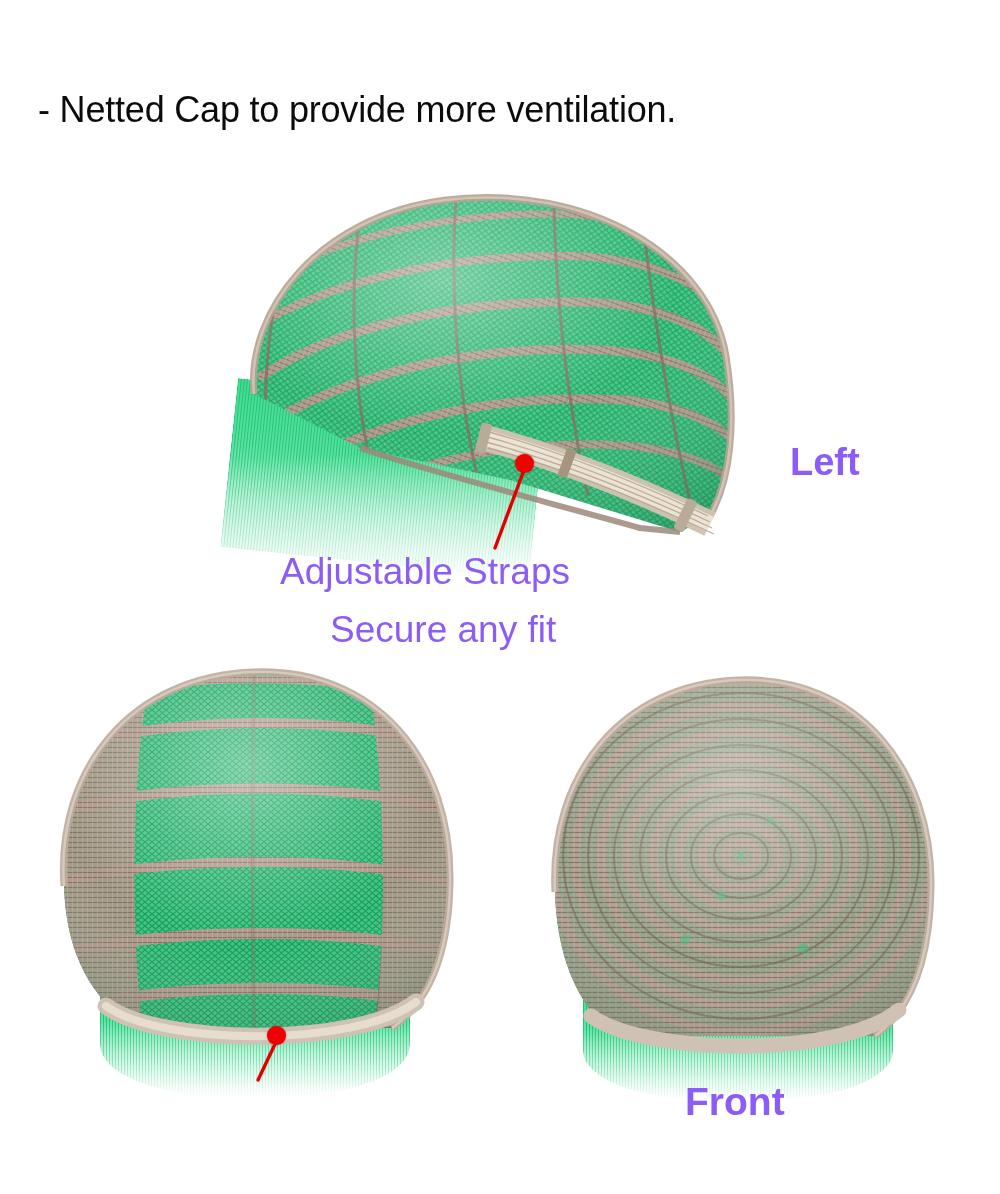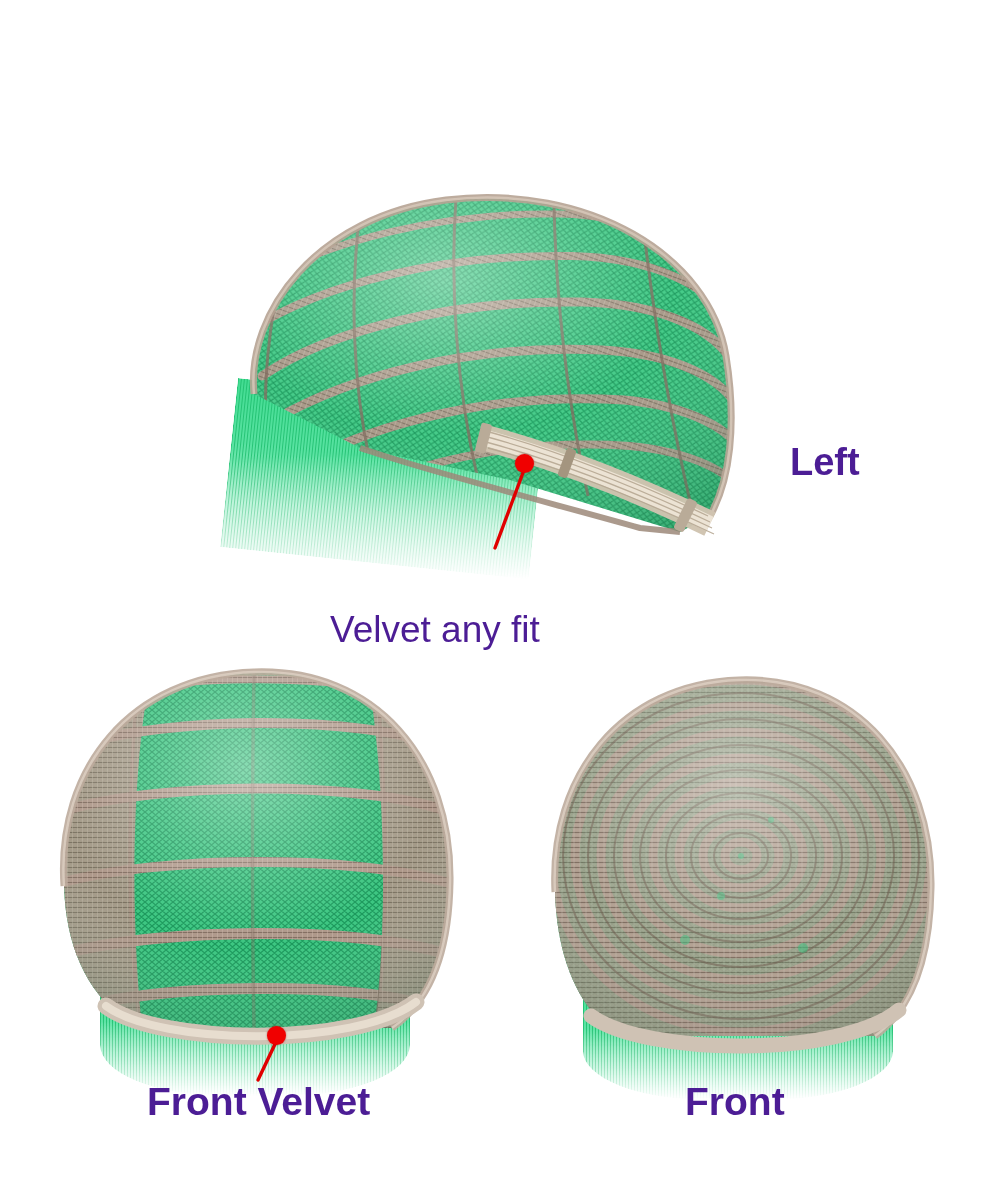--- a/index.html
+++ b/index.html
@@ -18,21 +18,21 @@
   }
   #subtitle{
     position:absolute;left:38px;top:88px;
     font-size:36px;line-height:44px;font-weight:500;
     letter-spacing:-0.2px;color:#0b0b0b;white-space:nowrap;
   }
 
   
   .caption{
     position:absolute;font-size:37px;line-height:44px;
-    font-weight:500;color:#4c1d95;white-space:nowrap;
+    font-weight:500;color:#8b5cf6;white-space:nowrap;
   }
   .caption.bold{font-weight:bold;}
 
   #label-left{left:790px;top:440px;font-size:38px;font-weight:bold;}
   #callout-line1{left:280px;top:550px;}
   #callout-line2{left:330px;top:608px;}
   #label-front{left:147px;top:1080px;font-size:39px;}
   #label-back{left:685px;top:1080px;font-size:39px;font-weight:bold;}
 
   
@@ -60,20 +60,21 @@
             mask-image:linear-gradient(180deg,#000 0%,#000 42%,rgba(0,0,0,.55) 72%,rgba(0,0,0,0) 100%);
   }
 
   svg.dome{position:absolute;left:0;top:0;overflow:visible;}
 </style>
 </head>
 <body>
 
 <div class="stage">
 
+  <div id="subtitle">- Netted Cap to provide more ventilation.</div>
 
   <div class="cap" id="cap-left" style="left:210px;top:180px;width:560px;height:380px;">
 
     <div class="fringe" style="left:28px;top:198px;width:310px;height:170px;
                 transform:rotate(6deg);transform-origin:left top;
                 -webkit-mask-image:linear-gradient(172deg,#000 0%,#000 38%,rgba(0,0,0,.5) 70%,rgba(0,0,0,0) 100%);
                         mask-image:linear-gradient(172deg,#000 0%,#000 38%,rgba(0,0,0,.5) 70%,rgba(0,0,0,0) 100%);"></div>
 
     <svg class="dome" width="560" height="380" viewBox="0 0 560 380">
       <defs>
@@ -150,21 +151,22 @@
     </svg>
   </div>
 
   <svg class="pin-svg" style="left:0;top:0;width:1000px;height:1194px;">
     <line x1="524" y1="470" x2="495" y2="548" stroke="#e00000" stroke-width="3.4" stroke-linecap="round"></line>
   </svg>
   <div class="pin-dot" id="pin-dot-straps"></div>
 
   <div class="caption bold" id="label-left">Left</div>
 
-  <div class="caption" id="callout-line2">Velvet any fit</div>
+  <div class="caption" id="callout-line1">Adjustable Straps</div>
+  <div class="caption" id="callout-line2">Secure any fit</div>
 
   <div class="cap" id="cap-front" style="left:40px;top:650px;width:450px;height:420px;">
 
     <div class="fringe" style="left:60px;top:318px;width:310px;height:128px;border-radius:0 0 40% 40%;"></div>
 
     <svg class="dome" width="450" height="420" viewBox="0 0 450 420">
       <defs>
         <pattern id="netF" width="7" height="6" patternUnits="userSpaceOnUse">
           <rect width="7" height="6" fill="#34c47c"></rect>
           <path d="M0 0 L3.5 3 L7 0 M0 6 L3.5 3 L7 6" stroke="#0c8b4e" stroke-width="1.2" fill="none" opacity=".85"></path>
@@ -220,21 +222,20 @@
         <path d="M66,356 C120,396 316,398 376,352" stroke="#e8ded1" stroke-width="8" fill="none" stroke-linecap="round" opacity=".95"></path>
       </g>
     </svg>
   </div>
 
   <svg class="pin-svg" style="left:0;top:0;width:1000px;height:1194px;">
     <line x1="276" y1="1042" x2="258" y2="1080" stroke="#e00000" stroke-width="3.4" stroke-linecap="round"></line>
   </svg>
   <div class="pin-dot" id="pin-dot-velvet"></div>
 
-  <div class="caption bold" id="label-front">Front Velvet</div>
 
   <div class="cap" id="cap-back" style="left:535px;top:660px;width:420px;height:410px;">
 
     <div class="fringe" style="left:48px;top:318px;width:310px;height:122px;border-radius:0 0 40% 40%;"></div>
 
     <svg class="dome" width="420" height="410" viewBox="0 0 420 410">
       <defs>
         <pattern id="netB" width="7" height="6" patternUnits="userSpaceOnUse">
           <rect width="7" height="6" fill="#31bf79"></rect>
           <path d="M0 0 L3.5 3 L7 0 M0 6 L3.5 3 L7 6" stroke="#0d8b4f" stroke-width="1.1" fill="none" opacity=".8"></path>

